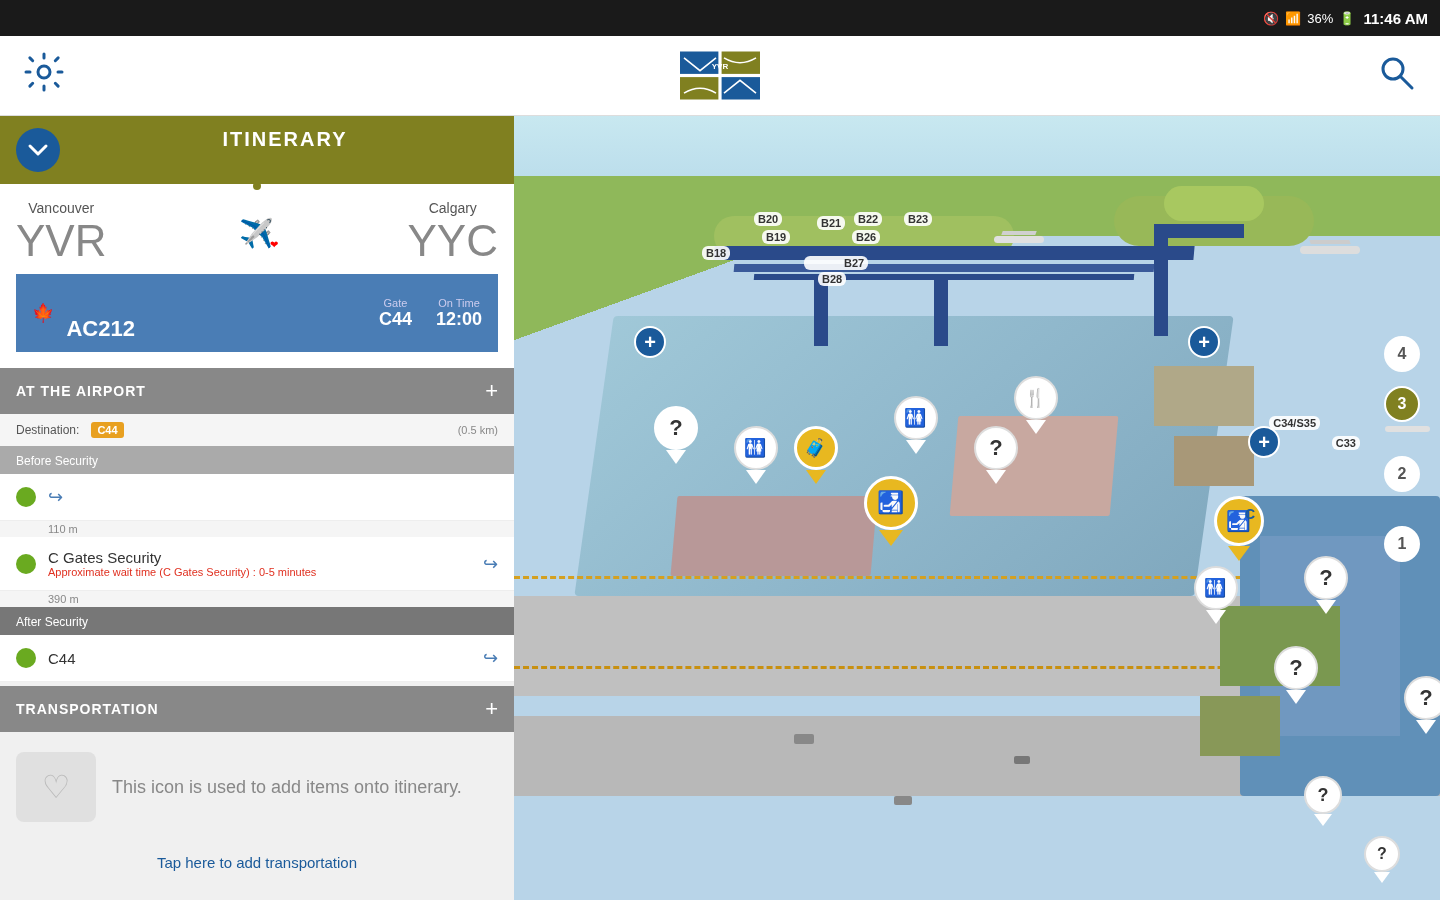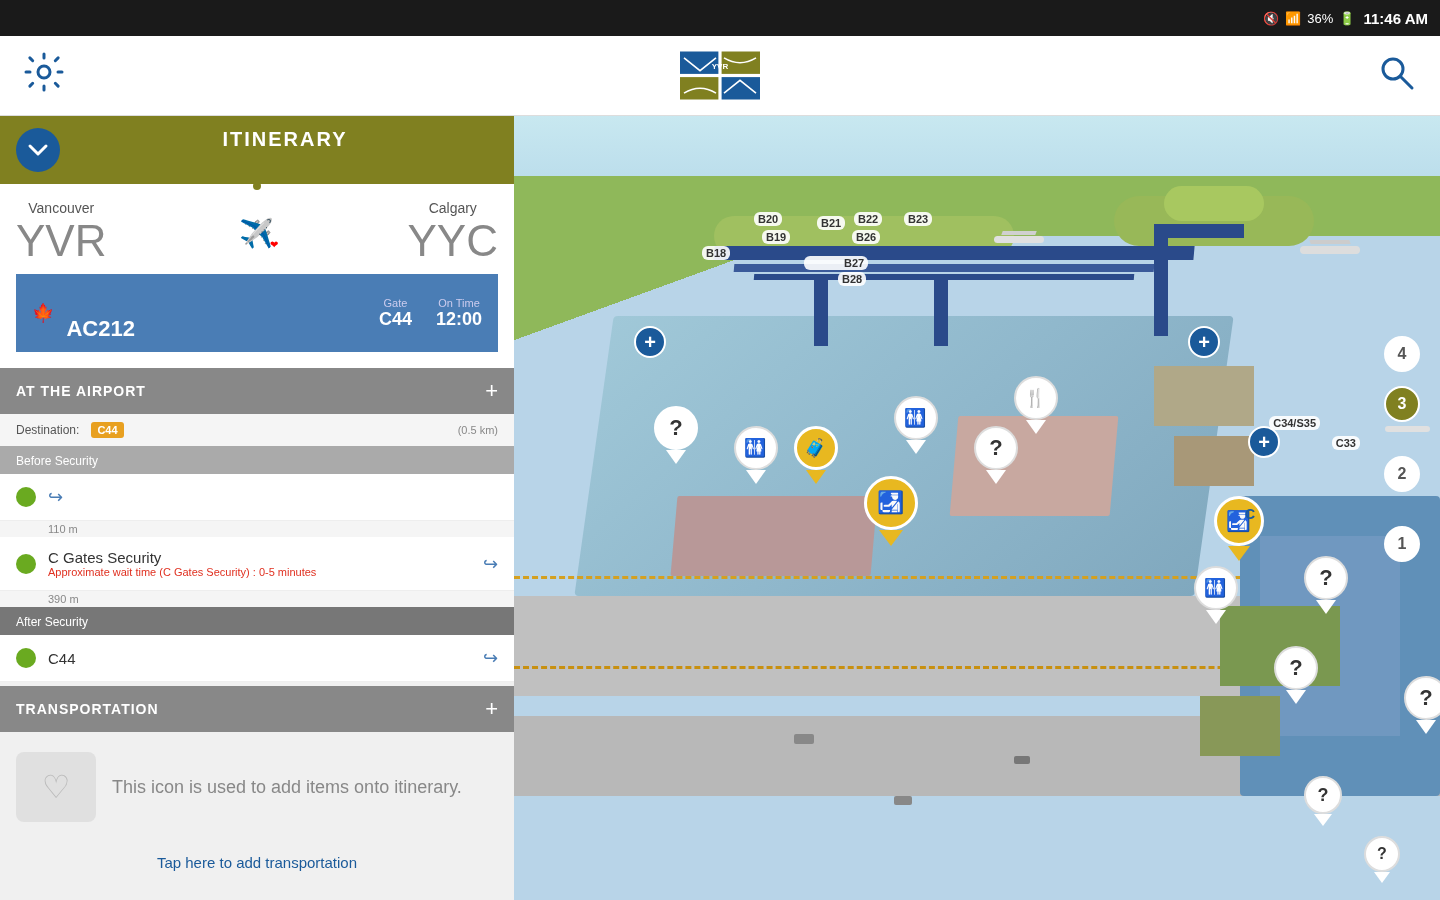--- a/index.html
+++ b/index.html
@@ -385,21 +385,21 @@
 
     <div style="position:absolute;top:310px;right:10px;width:45px;height:6px;background:#e0e0e0;border-radius:3px;"></div>
 
     <div class="gate-label-map" style="top:96px;left:240px;">B20</div>
     <div class="gate-label-map" style="top:100px;left:290px;margin-left:13px;">B21</div>
     <div class="gate-label-map" style="top:96px;left:340px;">B22</div>
     <div class="gate-label-map" style="top:96px;left:390px;">B23</div>
     <div class="gate-label-map" style="top:114px;left:248px;">B19</div>
     <div class="gate-label-map" style="top:114px;left:338px;">B26</div>
     <div class="gate-label-map" style="top:140px;left:290px;padding-left:40px;">B27</div>
-    <div class="gate-label-map" style="top:156px;left:324px;">B28</div>
+    <div class="gate-label-map" style="top:156px;left:304px;">B28</div>
     <div class="gate-label-map" style="top:130px;left:188px;">B18</div>
     <div class="gate-label-map" style="top:300px;right:120px;">C34/S35</div>
     <div class="gate-label-map" style="top:320px;right:80px;">C33</div>
     <div class="gate-label-map" style="top:390px;right:180px;background:rgba(30,80,150,0.8);color:white;">C</div>
 
     <div class="map-marker" style="top:290px;left:140px;">
       <div style="position:relative;">
         <div class="marker-circle marker-white" style="width:44px;height:44px;border:3px solid #fff;">
           <span style="font-size:22px;font-weight:900;color:#333;">?</span>
         </div>

